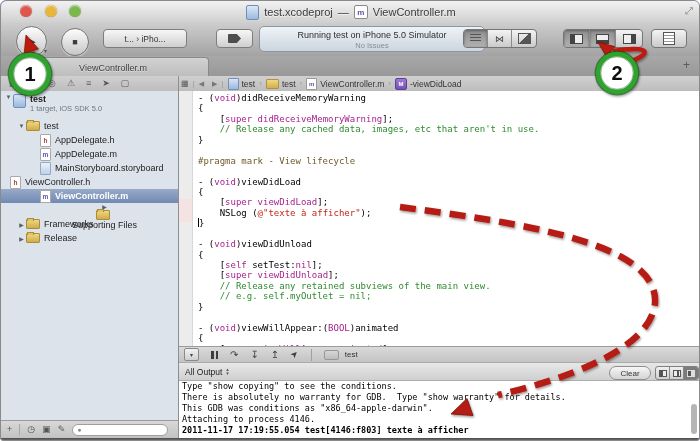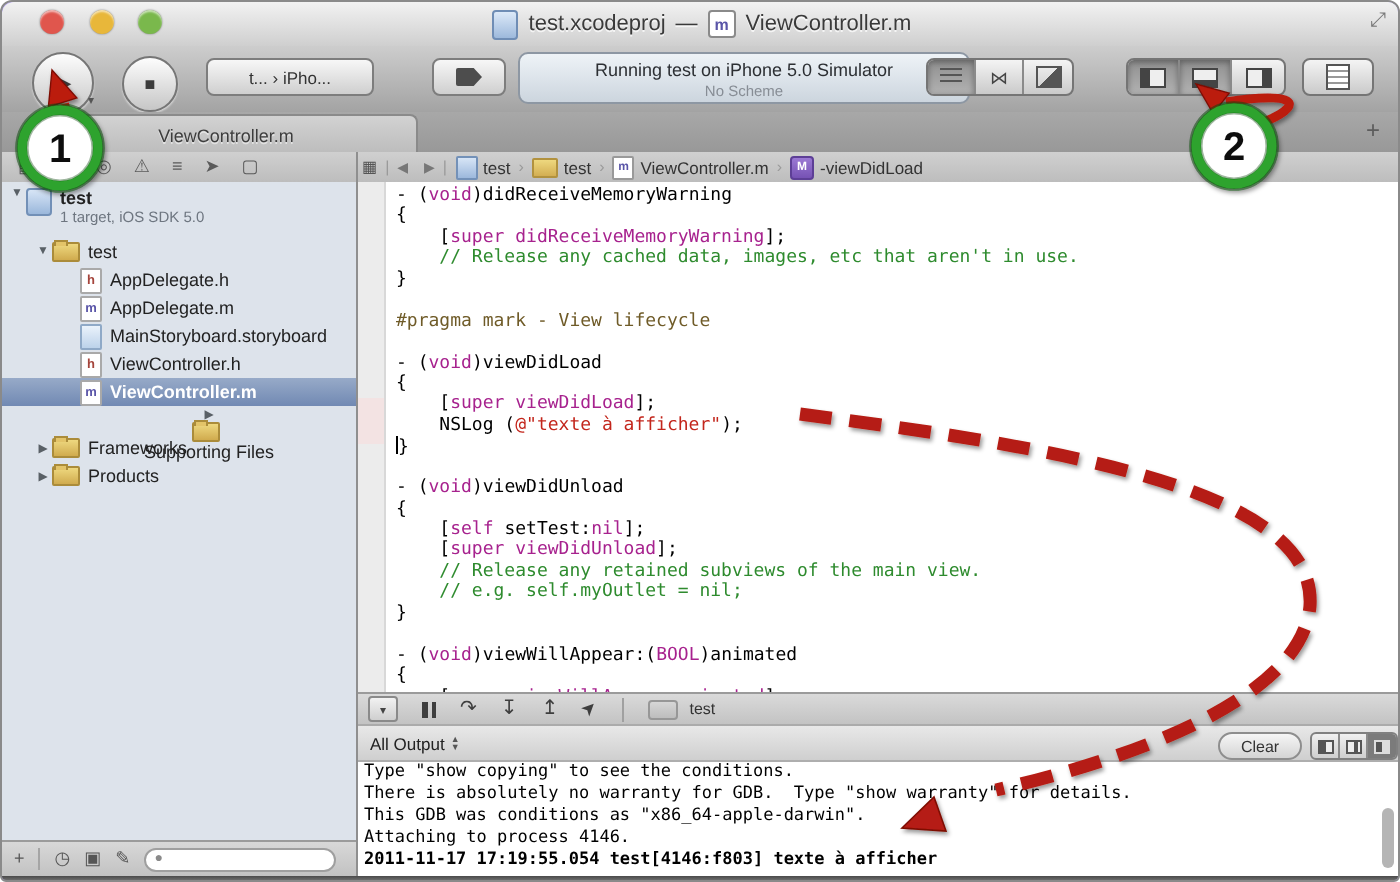--- a/index.html
+++ b/index.html
@@ -162,21 +162,21 @@
     <div class="capsule" style="left:215px;top:6px;width:35px;height:17px;">
       <span class="bpglyph"></span>
     </div>
     <span class="toollbl" style="left:30px;">Run</span>
     <span class="toollbl" style="left:73px;">Stop</span>
     <span class="toollbl" style="left:142px;">Scheme</span>
     <span class="toollbl" style="left:232px;">Breakpoints</span>
 
     <div class="lcd" style="top:3px;">
       <div class="l1">Running test on iPhone 5.0 Simulator</div>
-      <div class="l2">No Scheme</div>
+      <div class="l2">No Issues</div>
     </div>
 
     <div class="seg" style="left:462px;top:6px;">
       <div class="s on">
           <span class="ic-lines"></span>
         </div>
       <div class="s">
           <span class="ic-assist">⋈</span>
         </div>
       <div class="s">
@@ -274,21 +274,21 @@
         <div class="trow" style="padding-left: 30px;">
           <span class="spacer"></span>
           <span class="ficon fm">m</span>
           <span>AppDelegate.m</span>
         </div>
         <div class="trow" style="padding-left: 30px;">
           <span class="spacer"></span>
           <span class="ficon fsb"></span>
           <span>MainStoryboard.storyboard</span>
         </div>
-        <div class="trow" style="padding-left: 30px;">
+        <div class="trow" style="">
           <span class="spacer"></span>
           <span class="ficon fh">h</span>
           <span>ViewController.h</span>
         </div>
         <div class="trow sel" style="padding-left: 30px;">
           <span class="spacer"></span>
           <span class="ficon fm">m</span>
           <span>ViewController.m</span>
         </div>
         <div class="trow" style="padding-left: 30px; flex-direction: column;">
@@ -297,21 +297,21 @@
           <span>Supporting Files</span>
         </div>
         <div class="trow" style="padding-left: 16px;">
           <span class="disc">▶</span>
           <span class="fold"></span>
           <span>Frameworks</span>
         </div>
         <div class="trow" style="padding-left: 16px;">
           <span class="disc">▶</span>
           <span class="fold"></span>
-          <span>Products</span>
+          <span>Release</span>
         </div>
       </div>
     </div>
 
   <div class="abs filterbar">
     <span class="fi">+</span>
     <span class="fsep"></span>
     <span class="fi">◷</span>
     <span class="fi">▣</span>
     <span class="fi">✎</span>

